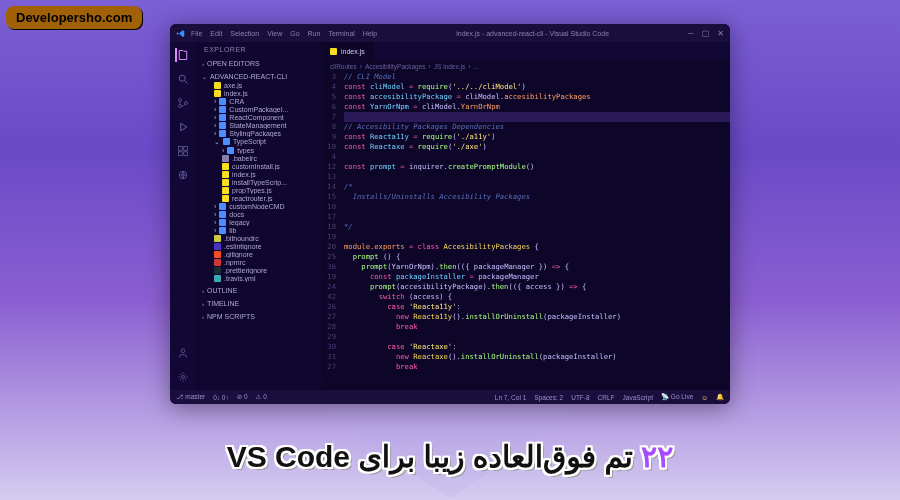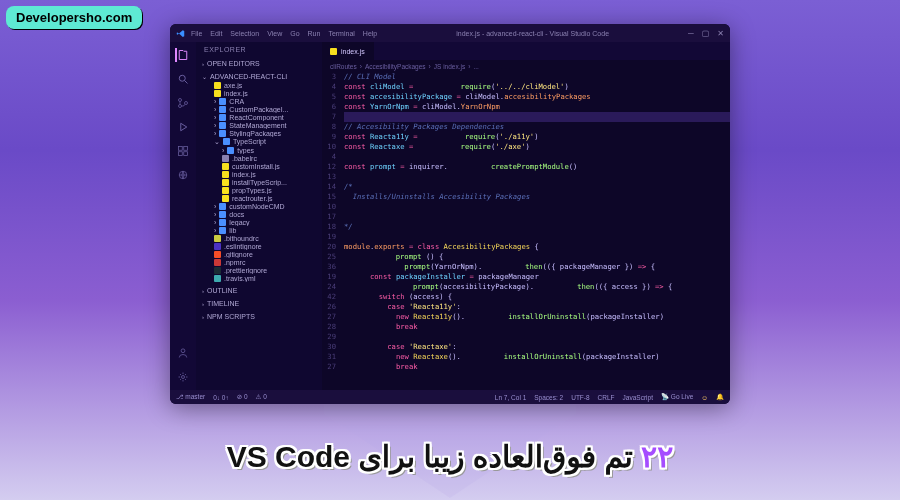--- a/index.html
+++ b/index.html
@@ -4,21 +4,21 @@
 <style>
   * { margin: 0; padding: 0; box-sizing: border-box; }
   body {
     width: 900px; height: 500px;
     background: linear-gradient(180deg, #7b5fd4 0%, #6a4ac7 30%, #8b5ed1 60%, #d4cdf0 100%);
     font-family: "Segoe UI", Arial, sans-serif;
     position: relative; overflow: hidden;
   }
   .site-badge {
     position: absolute; top: 6px; left: 6px;
-    background: #5eead4; color: #000; font-weight: 700;
+    background: #a16207; color: #000; font-weight: 700;
     font-size: 13px; padding: 4px 10px; border-radius: 8px;
     box-shadow: 1px 1px 0 #000;
   }
   .bg-shape {
     position: absolute; bottom: -40px; left: 50%; transform: translateX(-50%);
     width: 420px; height: 420px; opacity: 0.18;
   }
   .headline {
     position: absolute; bottom: 26px; left: 0; right: 0;
     text-align: center; font-size: 30px; font-weight: 900; color: #111;
@@ -82,21 +82,21 @@
   .tab { display:flex;align-items:center;gap:4px; padding:0 8px; height:100%; background:#1a0e3d; color:#d4c8ff; border-right:1px solid #0d0628; }
   .tab.active { background:#0d0628; }
   .breadcrumbs { height:12px; display:flex;align-items:center;gap:3px; padding:0 8px; font-size:6.5px; color:#6a5fa0; }
   .code { flex:1; display:flex; font-family: Consolas, monospace; font-size: 7.2px; line-height: 10px; overflow:hidden; }
   .gutter { width:18px; text-align:right; padding-right:4px; color:#4b3f7a; background:#0d0628; }
   .lines { flex:1; padding-left:4px; white-space:pre; color:#c8bfff; }
   .c-comment { color:#5a6fb8; font-style:italic; }
   .c-keyword { color:#ff5ea8; }
   .c-const { color:#6fd3ff; }
   .c-string { color:#ffe680; }
-  .c-func { color:#a8ff80;margin-left:43px; }
+  .c-func { color:#a8ff80; }
   .c-var { color:#c8bfff; }
   .c-prop { color:#ff9e64; }
   .c-class { color:#f7d85a; }
   .c-op { color:#ff5ea8; }
   .hl { background:#2a1a5a; display:inline-block; width:100%; }
   .statusbar {
     height:14px; background:#1a0e3d; display:flex; align-items:center;
     font-size:6.5px; color:#9a8fd0; padding:0 6px; gap:8px;
   }
   .statusbar .right { margin-left:auto; display:flex; gap:8px; align-items:center; }

